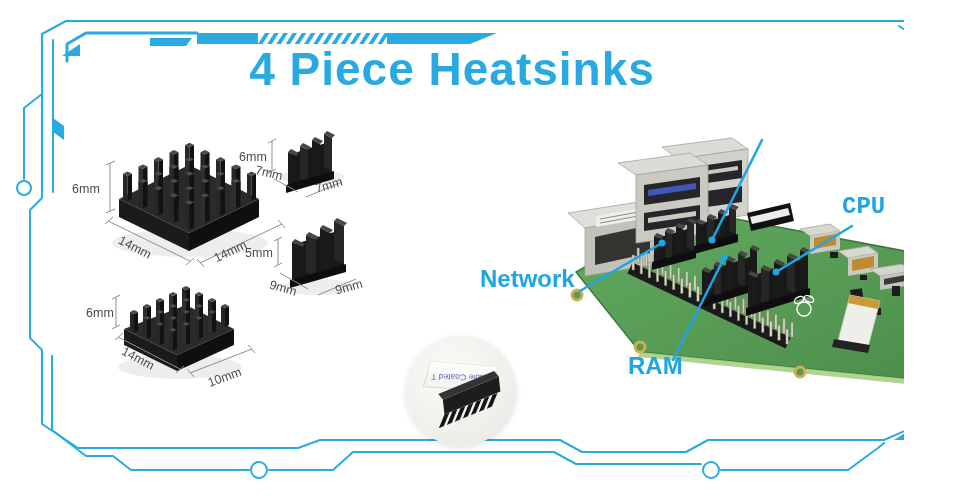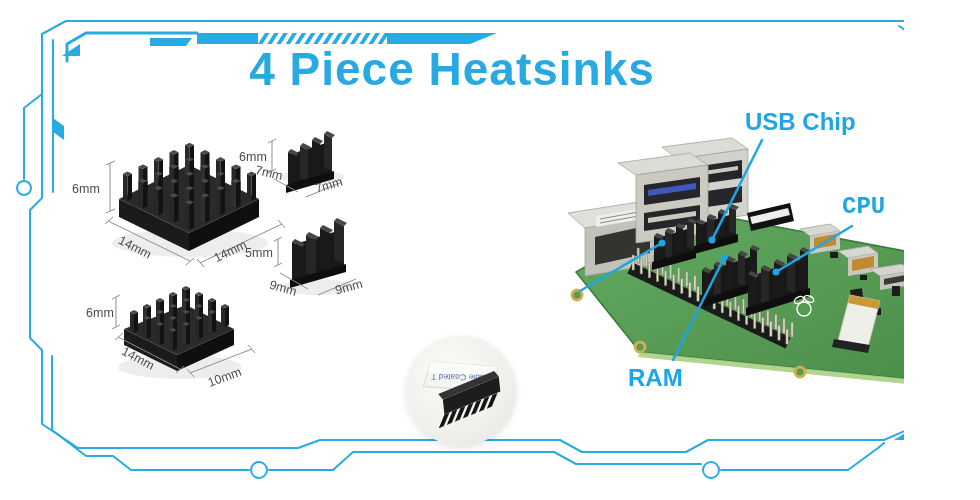--- a/index.html
+++ b/index.html
@@ -9,21 +9,21 @@
   .frame-svg{z-index:1;}
   .hs-svg{left:40px;top:115px;z-index:2;}
   .pi-svg{left:548px;top:100px;z-index:2;}
   .pointer-svg{z-index:4;pointer-events:none;}
   .title{position:absolute;left:0;right:0;top:42px;text-align:center;z-index:3;
          font-size:46px;font-weight:bold;color:#29a9e1;letter-spacing:1px;}
   .callout{position:absolute;z-index:5;font-size:24px;font-weight:bold;color:#1ea6e4;white-space:nowrap;}
   .callout.usb{left:745px;top:108px;}
   .callout.cpu{left:842px;top:193px;font-family:Liberation Mono, monospace;}
   .callout.net{left:480px;top:265px;}
-  .callout.ram{left:628px;top:364px;}
+  .callout.ram{left:628px;top:352px;}
   .inset{position:absolute;left:406px;top:336px;width:110px;height:110px;border-radius:50%;
          background:radial-gradient(circle at 40% 35%, #fbfbf9 0%, #efefec 60%, #e3e3df 100%);
          box-shadow:0 2px 6px rgba(0,0,0,0.12);z-index:6;overflow:hidden;}
   .inset svg{position:static;}
   .dim{font-size:12.5px;fill:#4c4c4c;}
   text{font-family:"Liberation Sans",sans-serif;}
 </style>
 </head>
 <body>
 
@@ -499,16 +499,16 @@
       <circle cx="712" cy="240" r="3.5" stroke="none"></circle>
       <path d="M852,226 L776,272" fill="none"></path>
       <circle cx="776" cy="272" r="3.5" stroke="none"></circle>
       <path d="M580,291 L662,243" fill="none"></path>
       <circle cx="662" cy="243" r="3.5" stroke="none"></circle>
       <path d="M673,360 L724,258" fill="none"></path>
       <circle cx="724" cy="258" r="3.5" stroke="none"></circle>
     </g>
   </svg>
 
-  <div class="callout usb">USB Chip</div>
   <div class="callout cpu">CPU</div>
+  <div class="callout net">Network</div>
   <div class="callout ram">RAM</div>
 </div>
 
 </body></html>

